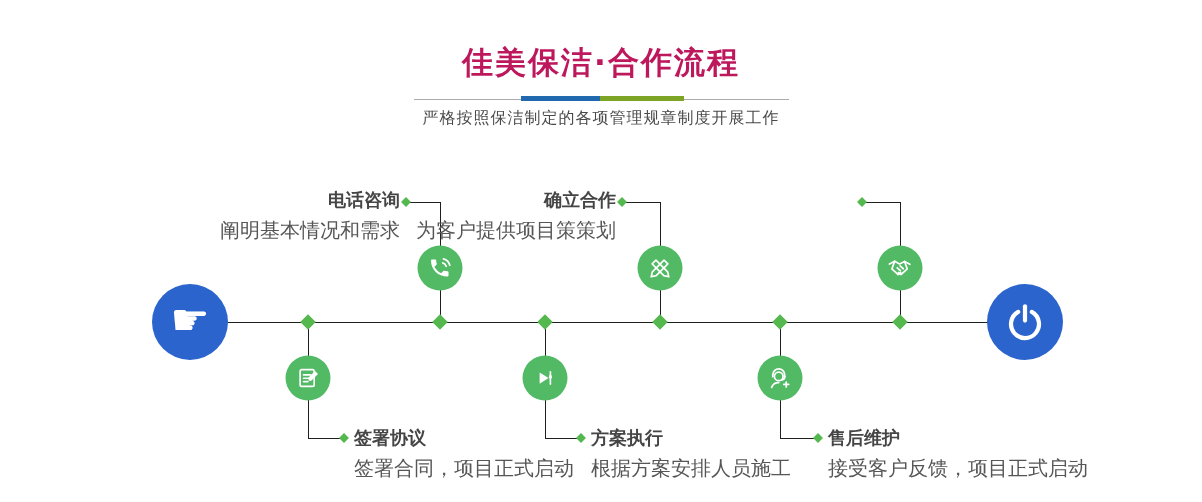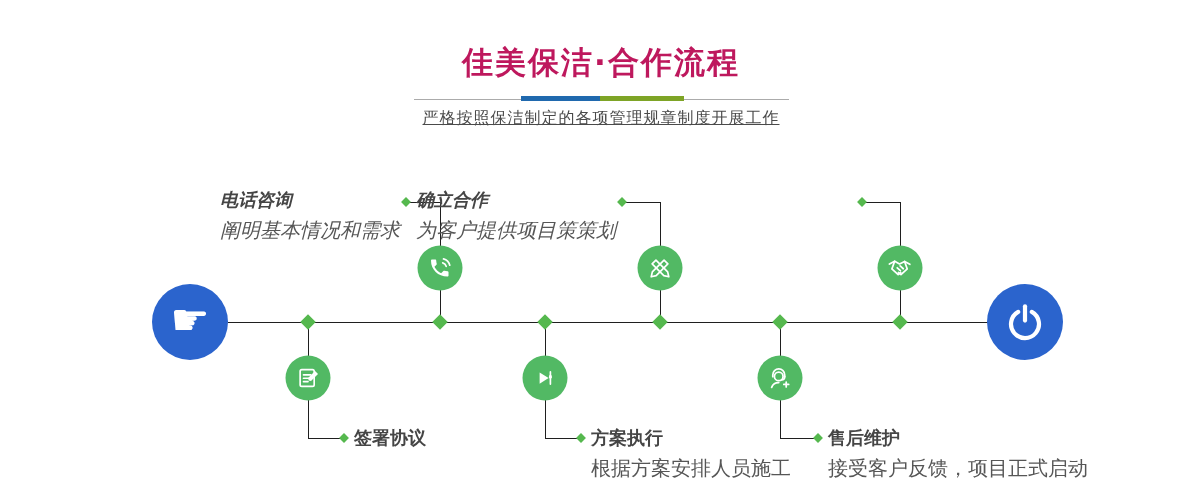--- a/index.html
+++ b/index.html
@@ -9,37 +9,37 @@
   }
   .page-title {
     position:absolute; top:42px; left:0; width:100%; text-align:center;
     font-size:31px; font-weight:bold; color:#be185d; letter-spacing:2px;
   }
   .divider-thin  { position:absolute; top:99px; left:414px; width:375px; height:1px; background:#ababab; }
   .divider-blue  { position:absolute; top:96px; left:521px; width:79px; height:5px; background:#2069ae; }
   .divider-green { position:absolute; top:96px; left:600px; width:84px; height:5px; background:#7ea426; }
   .subtitle {
     position:absolute; top:108px; left:0; width:100%; text-align:center;
-    font-size:16px; color:#4a4a4a; letter-spacing:1px;text-decoration:underline;
+    font-size:16px; color:#4a4a4a; letter-spacing:1px;
   }
   .line { position:absolute; background:#1f1f1f; }
   .node {
     position:absolute; border-radius:50%; transform:translate(-50%,-50%);
     display:flex; align-items:center; justify-content:center;
   }
   .node.green { width:45px; height:45px; background:#52b964; }
   .node.blue  { width:76px; height:76px; background:#2b64cd; }
   .diamond {
     position:absolute; background:#55b84e;
     transform:translate(-50%,-50%) rotate(45deg);
   }
   .diamond.sm { width:7px;  height:7px; }
   .diamond.md { width:11px; height:11px; }
   .steptext { position:absolute; white-space:nowrap; }
-  .steptext.align-r { text-align:left;font-style:italic; }
+  .steptext.align-r { text-align:right; }
   .step-title { font-size:18px; font-weight:bold; color:#454545; line-height:1.2; }
   .step-desc  { font-size:20px; color:#565656; margin-top:7px; line-height:1.2; }
   .hand-glyph {
     color:#fff; font-size:44px; line-height:1; margin-top:-5px;
     font-family:"DejaVu Sans",sans-serif;
   }
   svg { display:block; }
 </style>
 </head>
 <body>
@@ -155,20 +155,21 @@
     <div class="step-title">电话咨询</div>
     <div class="step-desc">阐明基本情况和需求</div>
   </div>
   <div class="steptext align-r" style="right:586px;top:189px">
     <div class="step-title">确立合作</div>
     <div class="step-desc">为客户提供项目策策划</div>
   </div>
 
   <div class="steptext" style="left:354px;top:427px">
     <div class="step-title">签署协议</div>
+    <div class="step-desc">签署合同，项目正式启动</div>
   </div>
   <div class="steptext" style="left:591px;top:427px">
     <div class="step-title">方案执行</div>
     <div class="step-desc">根据方案安排人员施工</div>
   </div>
   <div class="steptext" style="left:828px;top:427px">
     <div class="step-title">售后维护</div>
     <div class="step-desc">接受客户反馈，项目正式启动</div>
   </div>
 

